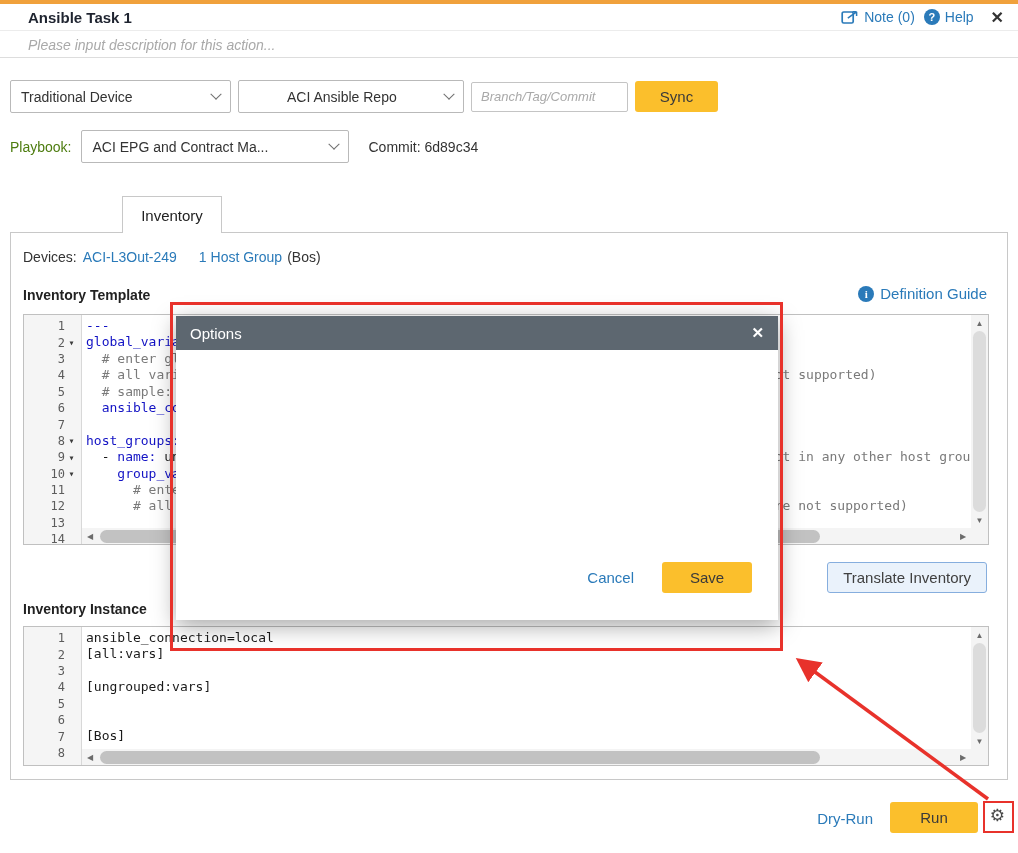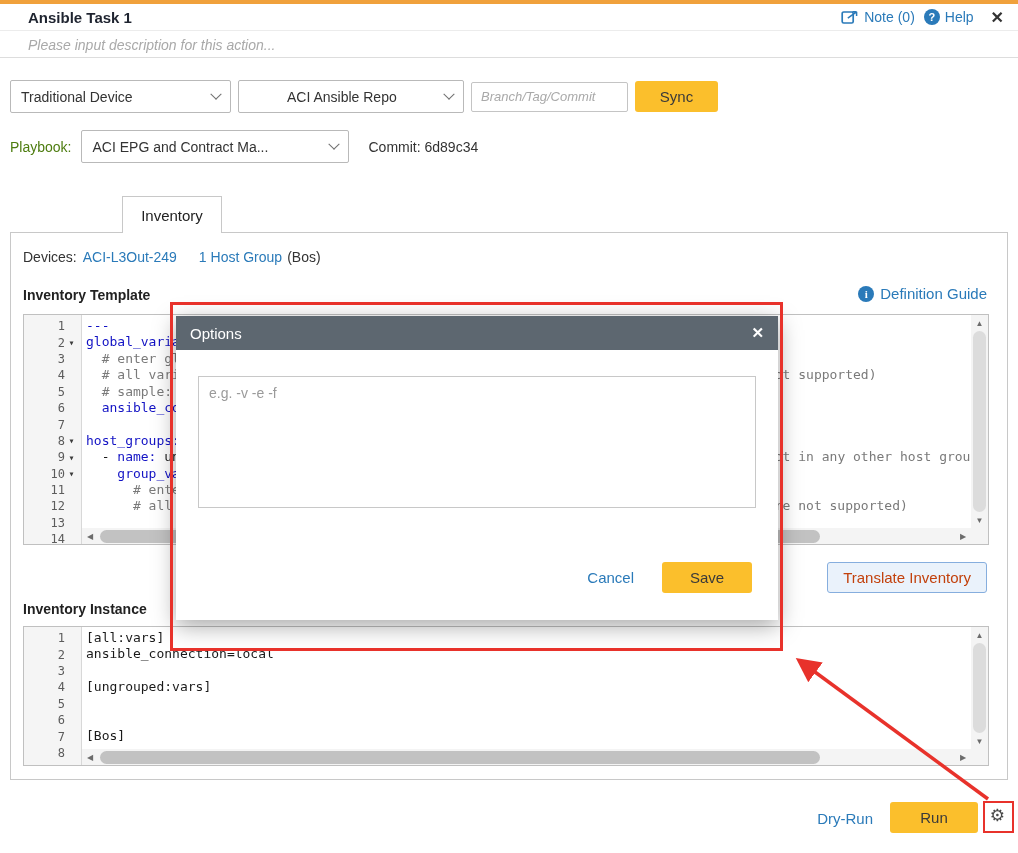--- a/index.html
+++ b/index.html
@@ -86,21 +86,21 @@
   .vscroll { position:absolute; top:0; right:0; width:17px; height:calc(100% - 16px); background:#f4f4f4; }
   .vscroll .sarrow { position:absolute; left:0; width:17px; height:16px; display:flex; align-items:center;
                      justify-content:center; font-size:8px; color:#6c6c6c; cursor:pointer; }
   .vscroll .sarrow.up { top:0; } .vscroll .sarrow.down { bottom:0; }
   .vscroll .vthumb { position:absolute; left:2px; right:2px; top:16px; bottom:16px;
                      background:#dcdcdc; border-radius:7px; cursor:pointer; }
   .corner { position:absolute; right:0; bottom:0; width:17px; height:16px; background:#f4f4f4; }
 
   
   .btn-translate { position:absolute; right:20px; top:329px; height:31px; padding:0 15px; font-size:15px;
-                   background:#eaf2fb; border:1px solid #86aede; border-radius:3px; color:#c2410c;
+                   background:#eaf2fb; border:1px solid #86aede; border-radius:3px; color:#404040;
                    cursor:pointer; font-family:inherit; }
 
   
   .dryrun { position:absolute; right:145px; top:810px; font-size:15px; color:#2a7ab9; cursor:pointer; }
   .btn-run { position:absolute; right:40px; top:802px; width:88px; height:31px; }
   .gear { position:absolute; right:13px; top:805px; font-size:17px; color:#4a4a4a; cursor:pointer; }
 
   
   .modal { position:absolute; left:176px; top:316px; width:602px; height:304px; background:#fff;
            box-shadow:0 6px 22px rgba(0,0,0,.35); z-index:100; }
@@ -310,22 +310,22 @@
           <div class="gut-line">
             <span>7</span>
             <span class="fold"></span>
           </div>
           <div class="gut-line">
             <span>8</span>
             <span class="fold"></span>
           </div>
         </div>
       <div class="code">
+          <div class="code-line"><span class="seg-p">ansible_connection=local</span></div>
           <div class="code-line"><span class="seg-p">[all:vars]</span></div>
-          <div class="code-line"><span class="seg-p">ansible_connection=local</span></div>
           <div class="code-line"></div>
           <div class="code-line"><span class="seg-p">[ungrouped:vars]</span></div>
           <div class="code-line"></div>
           <div class="code-line"></div>
           <div class="code-line"><span class="seg-p">[Bos]</span></div>
           <div class="code-line"></div>
         </div>
       <div class="hscroll">
         <span class="sarrow left">◀</span>
         <span class="thumb"></span>
@@ -343,23 +343,20 @@
 
   <span class="dryrun">Dry-Run</span>
   <button class="btn-yellow btn-run">Run</button>
   <span class="gear">⚙</span>
 
   <div class="modal">
     <div class="modal-hdr">
       <span>Options</span>
       <span class="modal-close">✕</span>
     </div>
-    <div class="modal-body">
-      <textarea placeholder="e.g. -v -e -f" style=""></textarea>
-    </div>
     <div class="modal-footer">
       <span class="cancel-link">Cancel</span>
       <button class="btn-yellow btn-save">Save</button>
     </div>
   </div>
 
   <div class="annot" id="annot-modal"></div>
   <div class="annot" id="annot-gear"></div>
   <svg id="annot-arrow">
     <defs>

